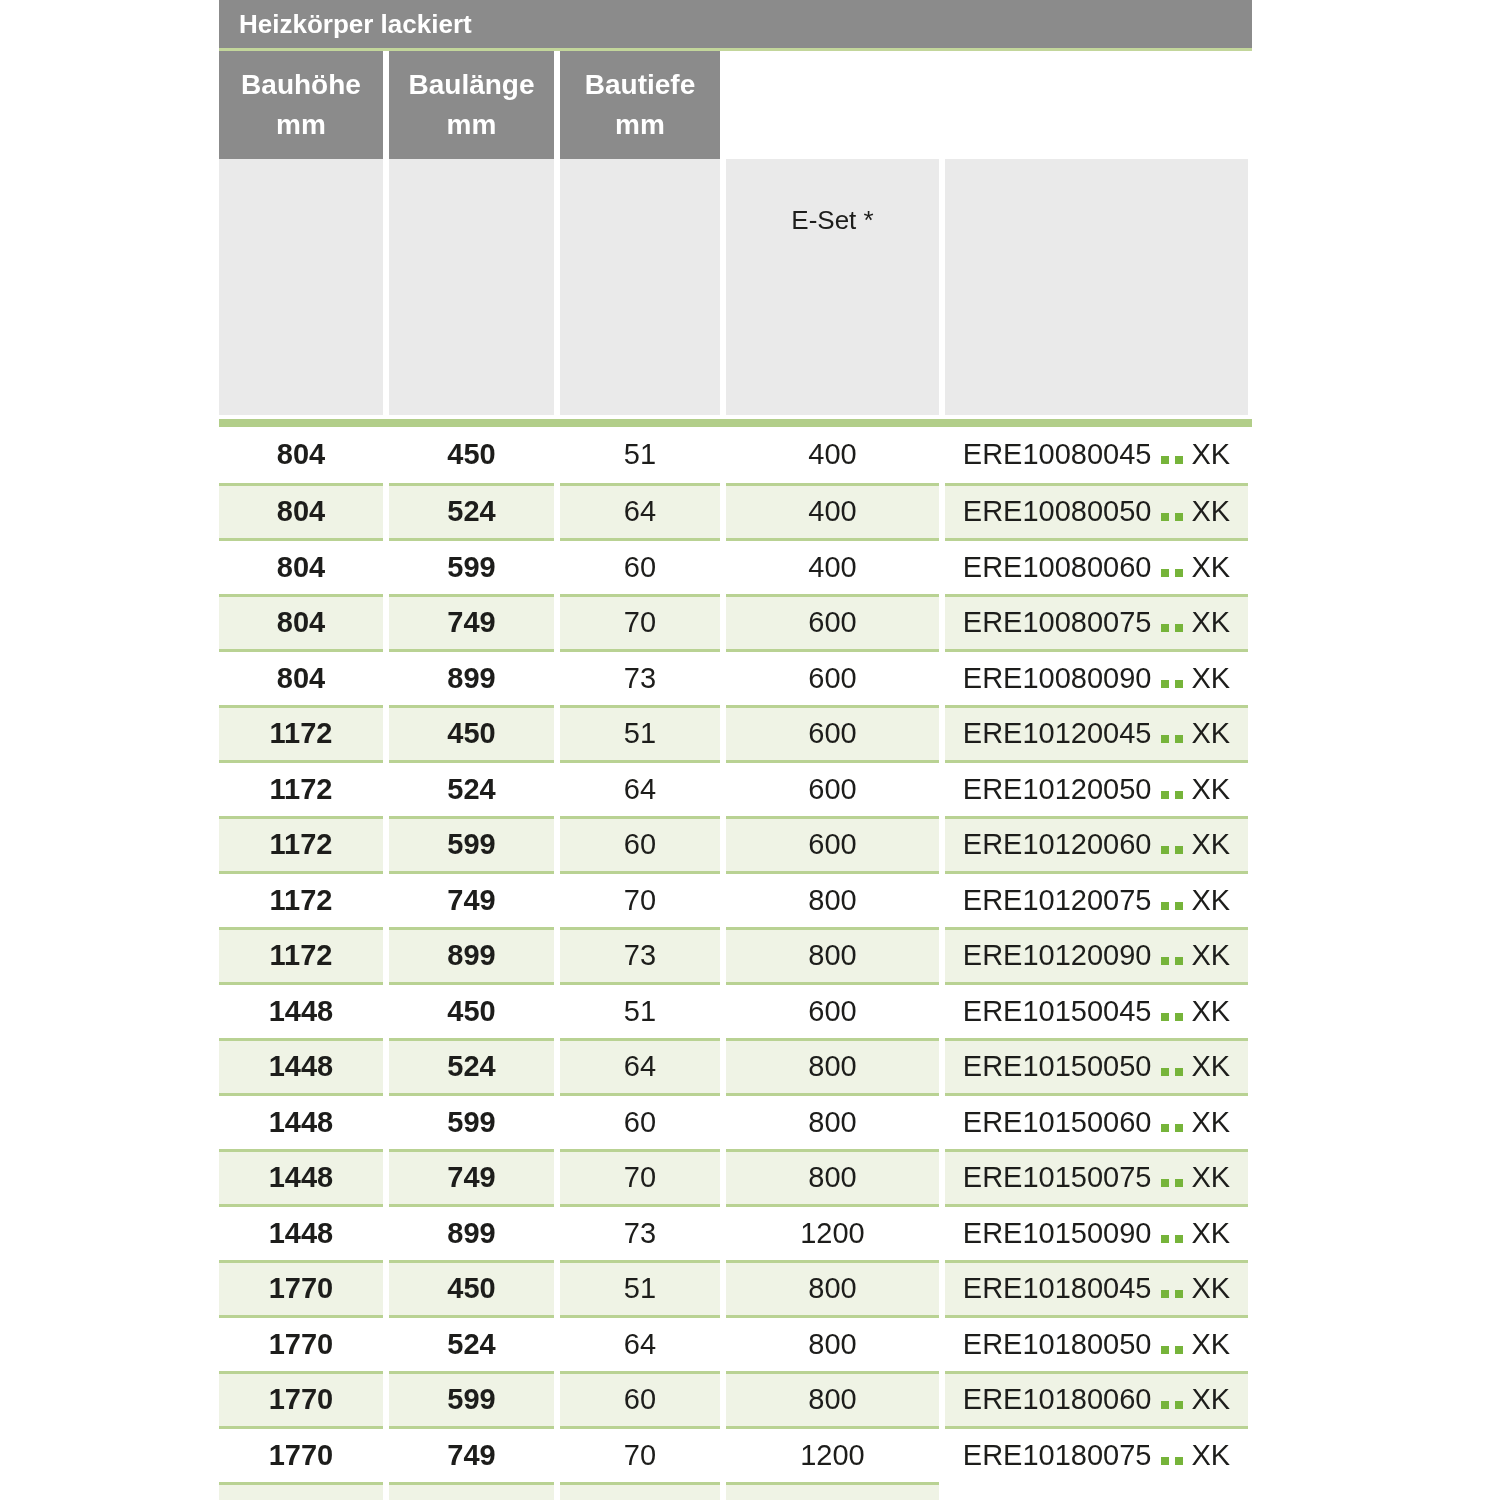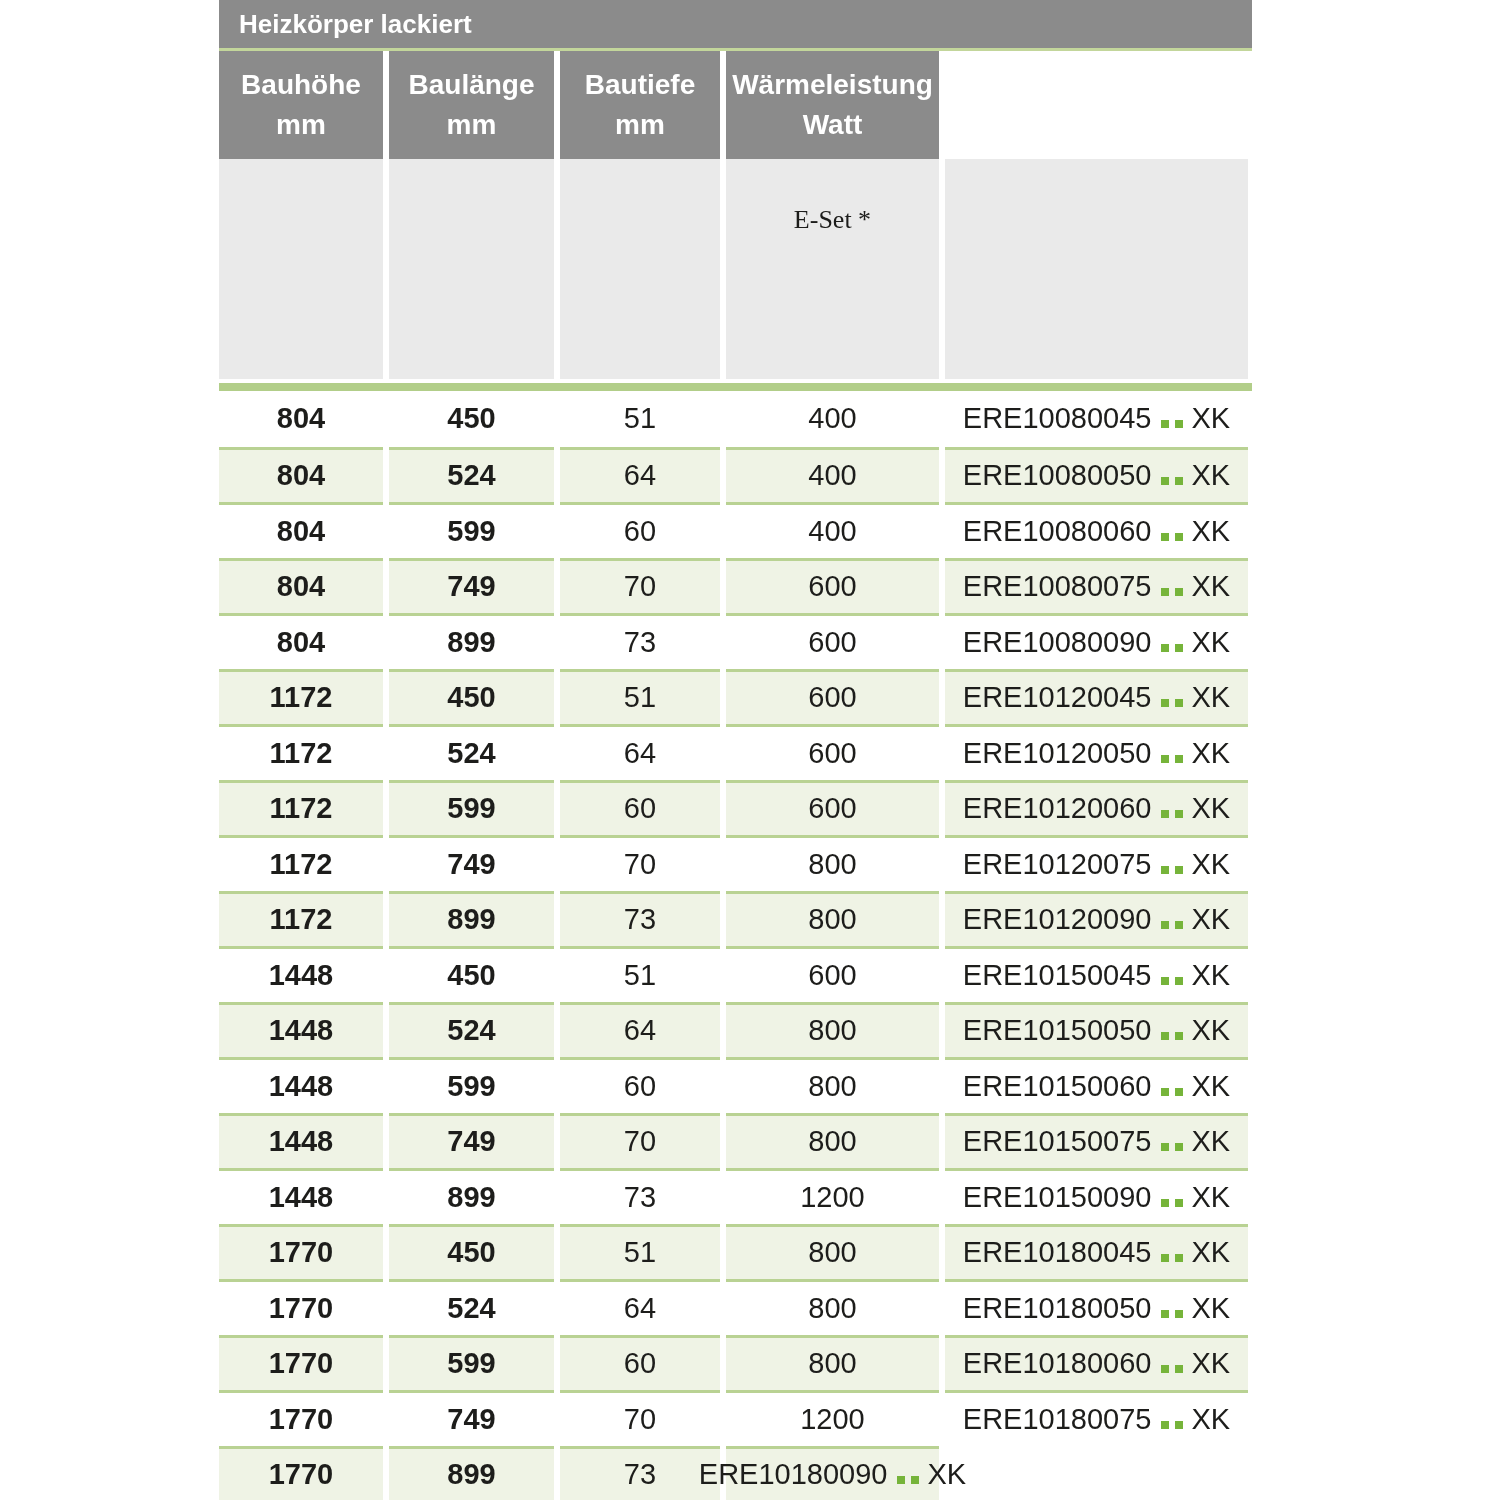--- a/index.html
+++ b/index.html
@@ -45,23 +45,22 @@
     font-weight: bold;
     font-size: 28px;
     line-height: 1.42;
     display: flex;
     flex-direction: column;
     align-items: center;
     justify-content: center;
     text-align: center;
   }
   .subheader-cell {
-    height: 220px;
+    height: 256px;
     background: #eaeaea;
-    font-family: Liberation Serif, serif;
   }
   .subheader-cell.watt-sub {
     display: flex;
     justify-content: center;
     align-items: flex-start;
     padding-top: 46px;
     box-sizing: border-box;
     font-size: 26px;
   }
   .green-bar {
@@ -124,24 +123,20 @@
         <span>mm</span>
       </div>
       <div class="header-cell">
         <span>Baulänge</span>
         <span>mm</span>
       </div>
       <div class="header-cell">
         <span>Bautiefe</span>
         <span>mm</span>
       </div>
-      <div class="header-cell">
-        <span>Wärmeleistung</span>
-        <span>Watt</span>
-      </div>
     </div>
 
   <div class="grid" id="subheader-row">
       <div class="subheader-cell"></div>
       <div class="subheader-cell"></div>
       <div class="subheader-cell"></div>
       <div class="subheader-cell watt-sub">
         <span>E-Set *</span>
       </div>
       <div class="subheader-cell"></div>

